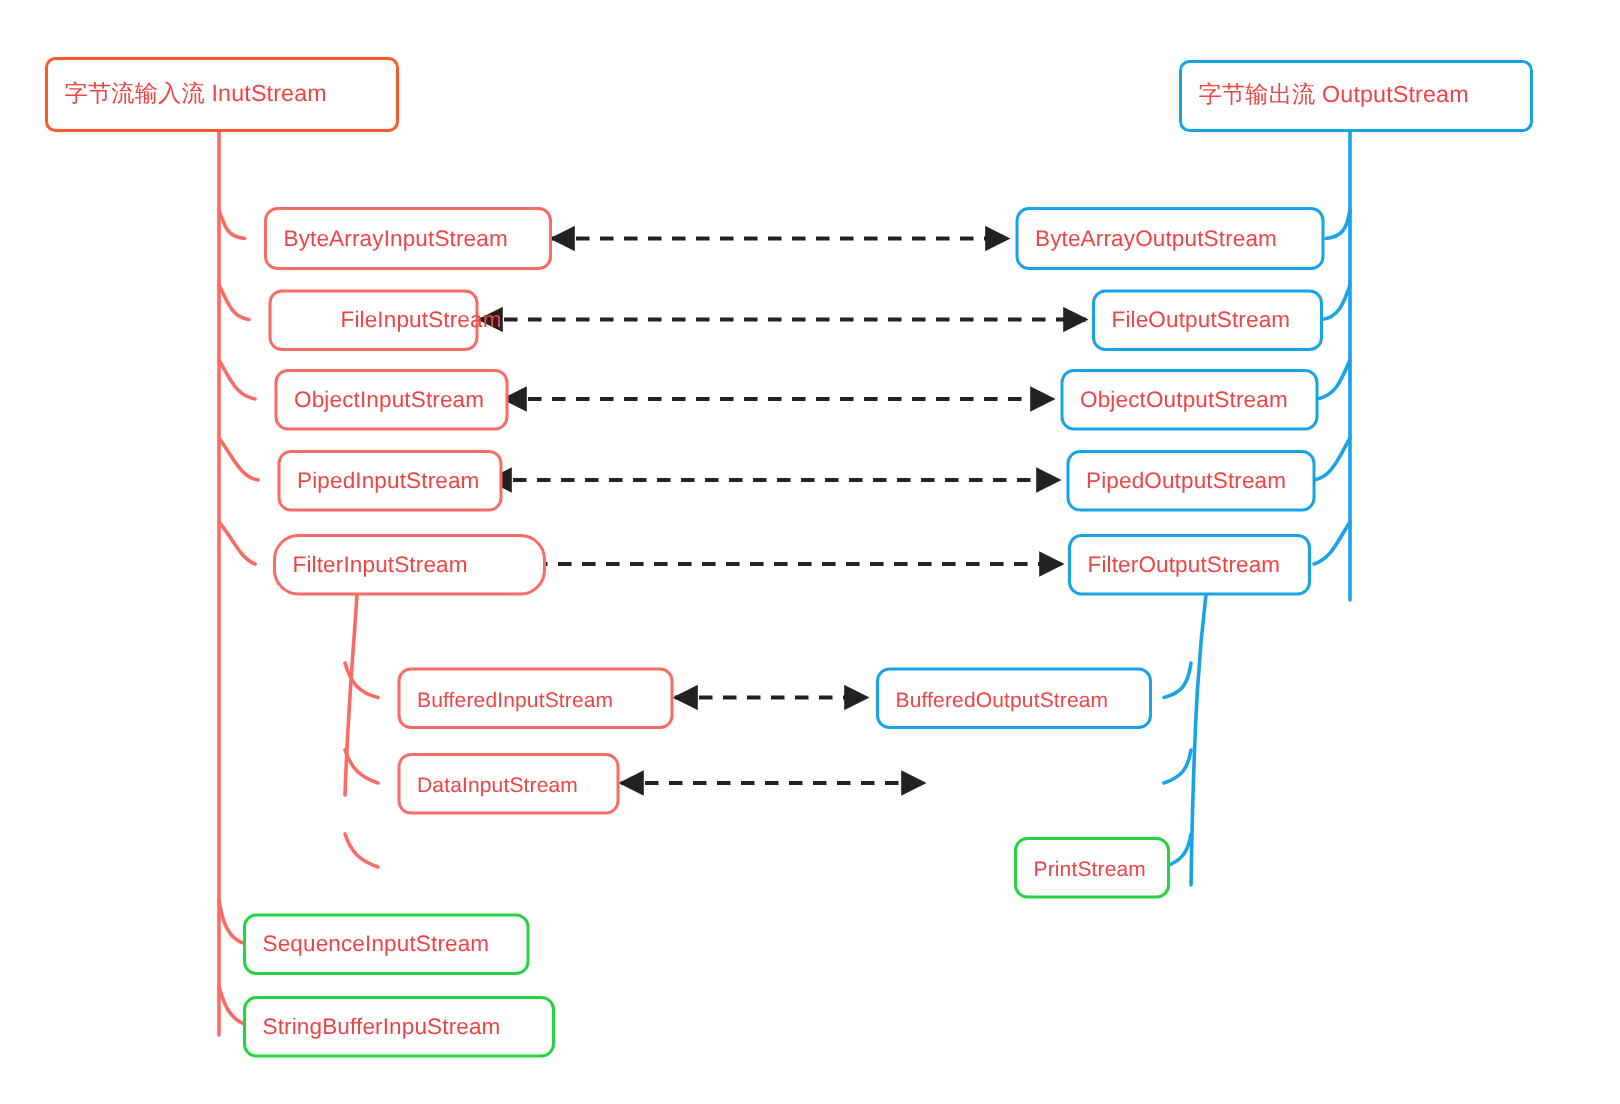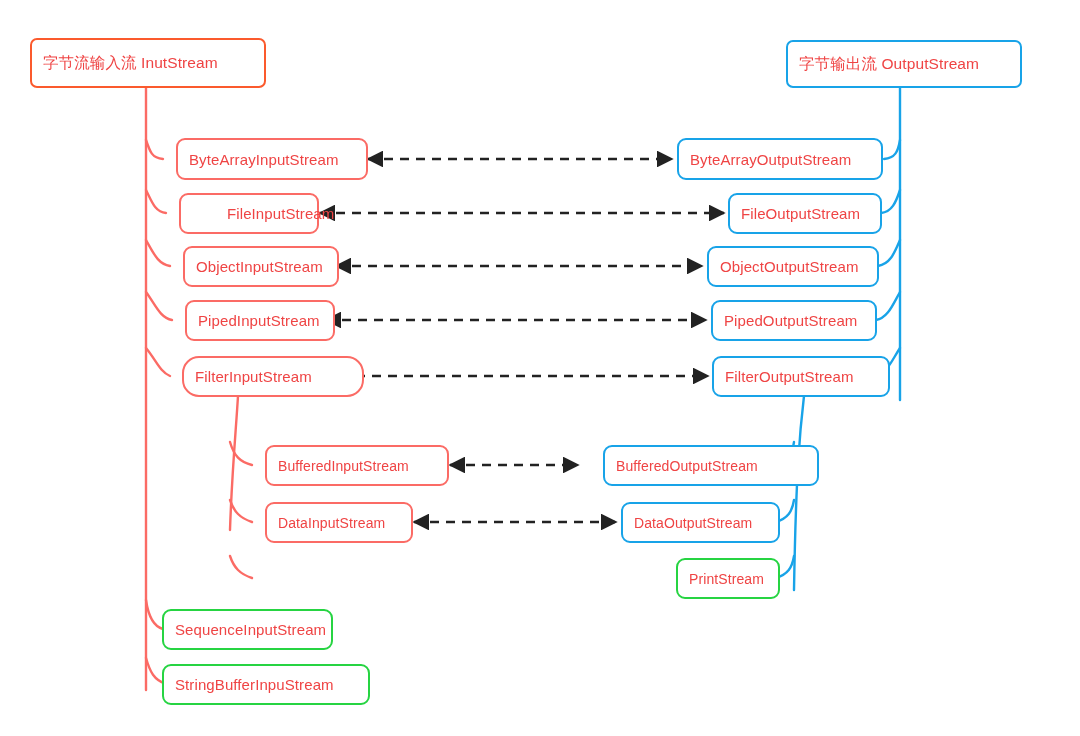--- a/index.html
+++ b/index.html
@@ -147,21 +147,21 @@
 
   <div class="node lvl2 c-red" style="left:251px; top:445px; width:184px; height:41px;">
     <span class="node-label">BufferedInputStream</span>
   </div>
 
   <div class="node lvl2 c-red" style="left:251px; top:502px; width:148px; height:41px;">
     <span class="node-label">DataInputStream</span>
   </div>
 
 
-  <div class="node lvl1 c-green" style="left:162px; top:609px; width:171px; height:41px;">
+  <div class="node lvl1 c-green" style="left:162px; top:609px; width:191px; height:41px;">
     <span class="node-label">SequenceInputStream</span>
   </div>
 
   <div class="node lvl1 c-green" style="left:162px; top:664px; width:208px; height:41px;">
     <span class="node-label">StringBufferInpuStream</span>
   </div>
 
   <div class="node lvl1 c-blue" style="left:677px; top:138px; width:206px; height:42px;">
     <span class="node-label">ByteArrayOutputStream</span>
   </div>
@@ -171,29 +171,26 @@
   </div>
 
   <div class="node lvl1 c-blue" style="left:707px; top:246px; width:172px; height:41px;">
     <span class="node-label">ObjectOutputStream</span>
   </div>
 
   <div class="node lvl1 c-blue" style="left:711px; top:300px; width:166px; height:41px;">
     <span class="node-label">PipedOutputStream</span>
   </div>
 
-  <div class="node lvl1 c-blue" style="left:712px; top:356px; width:178px; height:41px;">
+  <div class="node lvl1 c-blue" style="left:712px; top:356px; width:162px; height:41px;">
     <span class="node-label">FilterOutputStream</span>
   </div>
 
-  <div class="node lvl2 c-blue" style="left:584px; top:445px; width:216px; height:41px;margin-left:19px;">
+  <div class="node lvl2 c-blue" style="left:584px; top:445px; width:184px; height:41px;">
     <span class="node-label">BufferedOutputStream</span>
   </div>
 
-  <div class="node lvl2 c-blue" style="left:621px; top:502px; width:159px; height:41px;">
-    <span class="node-label">DataOutputStream</span>
-  </div>
 
   <div class="node lvl2 c-green" style="left:676px; top:558px; width:104px; height:41px;align-items:center;">
     <span class="node-label">PrintStream</span>
   </div>
 
 </div>
 
 </body></html>

